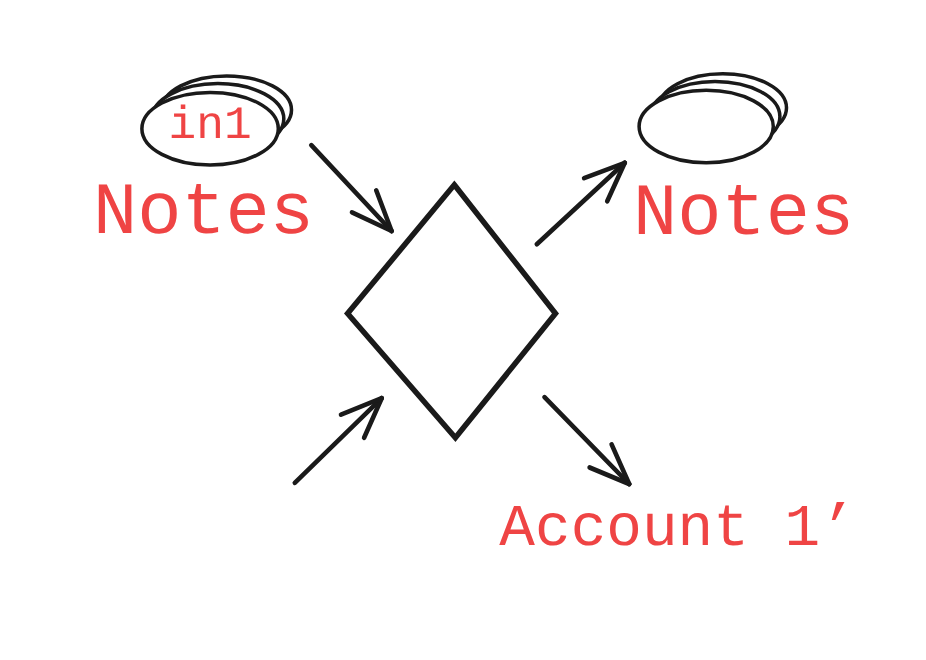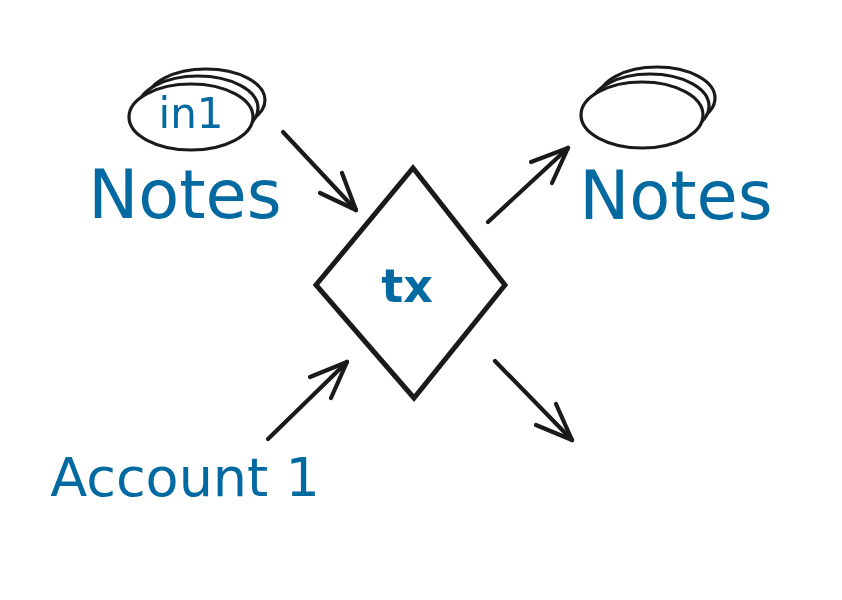--- a/index.html
+++ b/index.html
@@ -26,21 +26,22 @@
   .arrow line{
     stroke:#1a1a1a;
     stroke-width:4.2;
     stroke-linecap:round;
   }
   .label{
     position:absolute;
     transform:translate(-50%,-50%);
     white-space:nowrap;
     line-height:1;
-    color:#0369a1;
+    color:#ef4444;
+    font-family:Liberation Mono, monospace;
   }
   .stack-id{font-size:42px;}
   .caption{font-size:67px;}
   .tx-label{font-size:46px;font-weight:bold;}
   .account{font-size:54px;}
 </style>
 </head>
 <body>
 
 <div class="canvas">
@@ -86,18 +87,17 @@
     </g>
   </svg>
 
   <div class="label stack-id" style="left:191px;top:114px;">in1</div>
 
 
   <div class="label caption" style="left:185px;top:195px;">Notes</div>
 
   <div class="label caption" style="left:676px;top:196px;">Notes</div>
 
-  <div class="label tx-label" style="left:407px;top:286px;">tx</div>
 
-  <div class="label account" style="left:185px;top:478px;">Account 1</div>
 
+  <div class="label account" style="left:616px;top:482px;">Account 1’</div>
 
 </div>
 
 </body></html>

